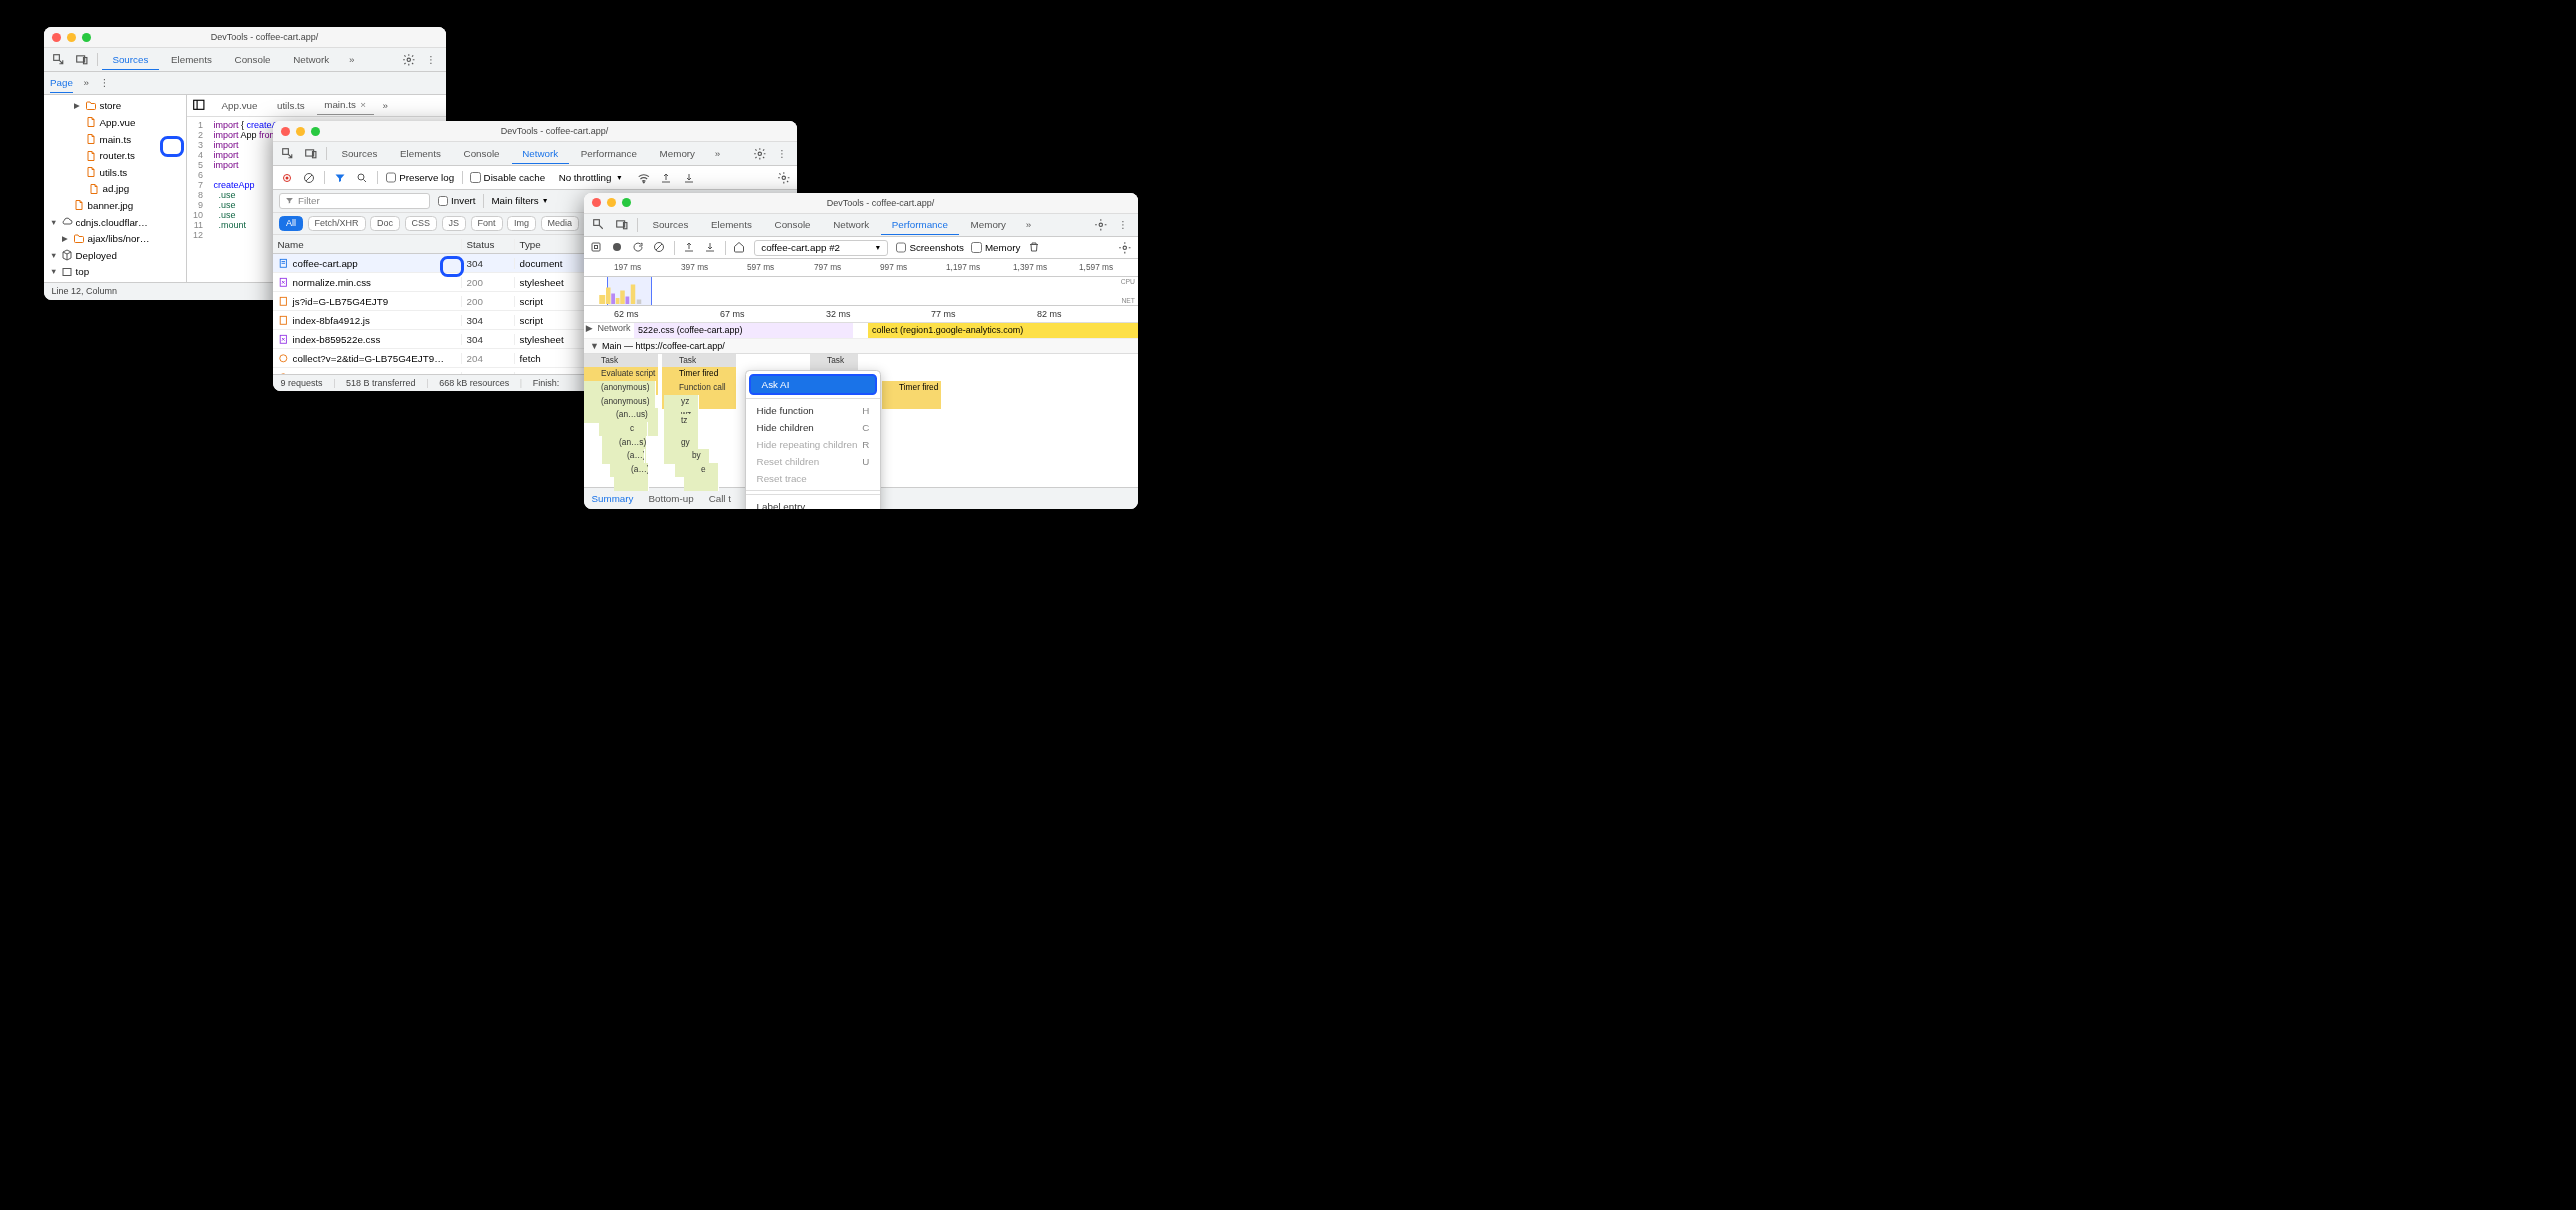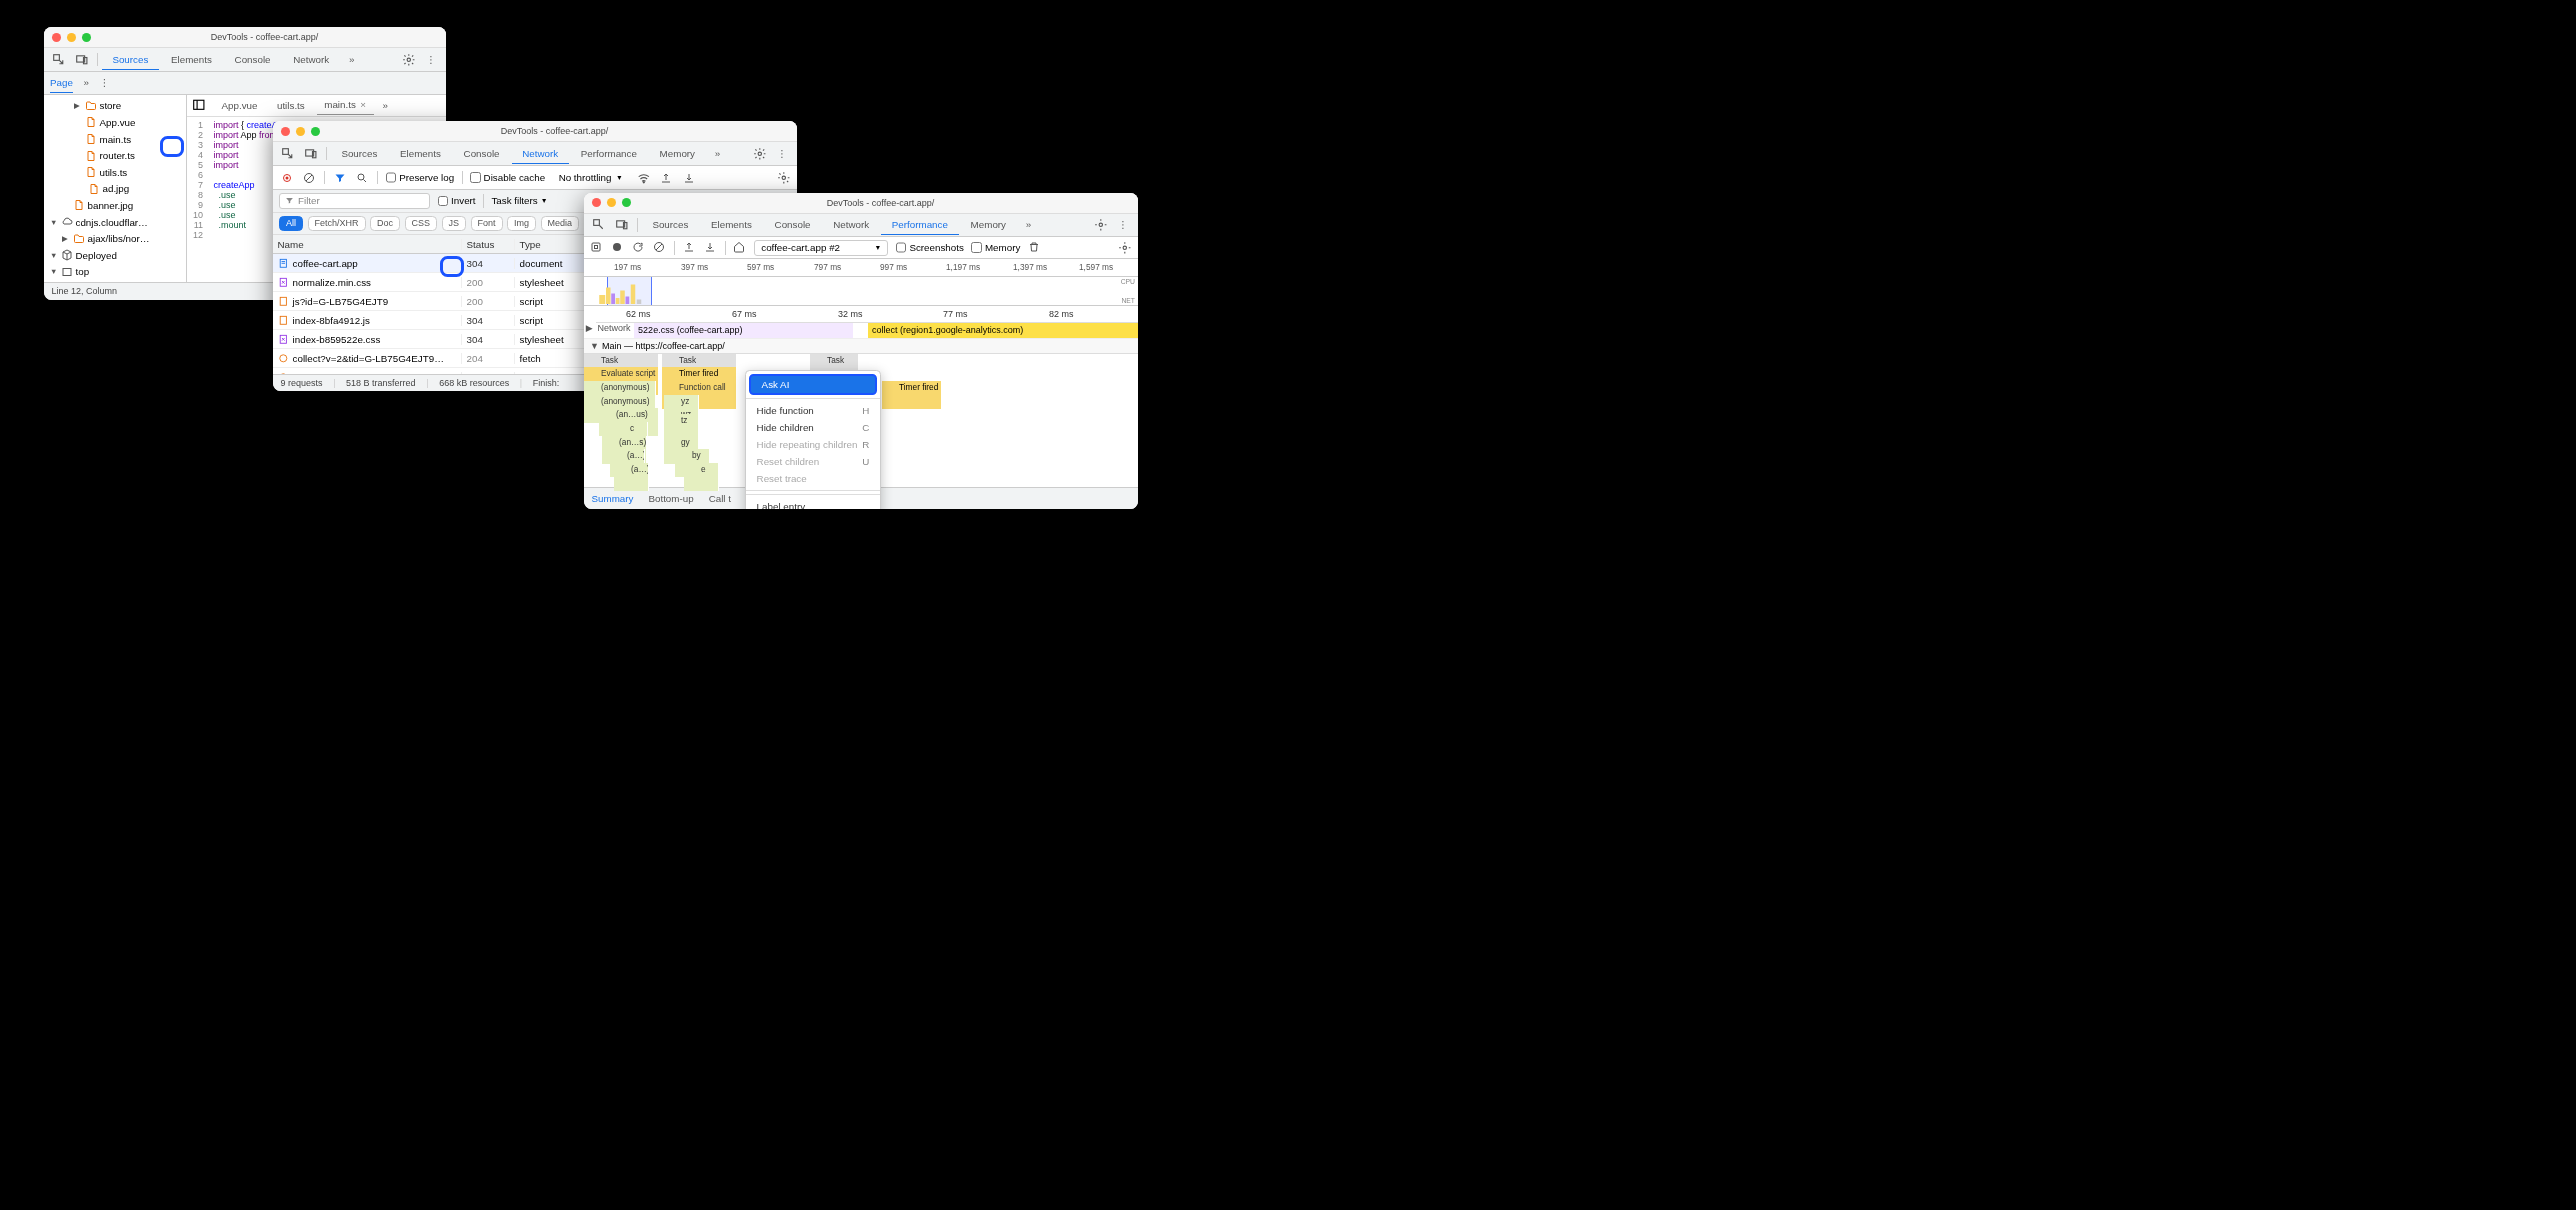--- a/index.html
+++ b/index.html
@@ -58,21 +58,21 @@
 
 .w3 { left: 584px; top: 193px; width: 554px; height: 316px; }
 .perfbar { height: 22.6px; display: flex; align-items: center; gap: 7.5px; padding: 0 6px; border-bottom: 0.8px solid #ccc; font-size: 9.8px; }
 .perfbar .ibtn { width: 13.6px; height: 13.6px; }
 .drpd { border: 0.8px solid #ccc; border-radius: 3px; padding: 1.5px 6px; display: flex; align-items: center; gap: 4.5px; background: #fff; }
 .ruler { height: 18px; border-bottom: 0.8px solid #ccc; position: relative; background: #fff; font-size: 8.3px; color: #555; }
 .ruler span { position: absolute; top: 3px; }
 .overview { height: 30px; border-bottom: 0.8px solid #ccc; background: #fff; position: relative; }
 .ov-sel { position: absolute; left: 22.6px; width: 45px; top: 0; bottom: 0; background: rgba(120,150,255,0.15); border-left: 0.8px solid #5577ff; border-right: 0.8px solid #5577ff; }
 .ov-lbl { position: absolute; right: 3px; font-size: 6.8px; color: #888; }
-.ruler2 { height: 16.6px; border-bottom: 0.8px solid #ddd; position: relative; background: #fff; font-size: 9px; color: #333; margin-left: 12px; }
+.ruler2 { height: 16.6px; border-bottom: 0.8px solid #ddd; position: relative; background: #fff; font-size: 9px; color: #333; }
 .ruler2 span { position: absolute; top: 2.3px; }
 .netrow { height: 16.6px; display: flex; font-size: 9px; border-bottom: 0.8px solid #eee; background: #fff; }
 .netrow .seg { display: flex; align-items: center; padding: 0 4.5px; background: #f3e8ff; overflow: hidden; text-overflow: ellipsis; white-space: nowrap; }
 .mainhdr { height: 15px; font-size: 9px; padding: 0 6px; display: flex; align-items: center; background: #f8f8f8; border-bottom: 0.8px solid #ddd; }
 .flame { position: relative; height: 136px; background: #fff; font-size: 8.3px; }
 .flame .bar { position: absolute; height: 28px; line-height: 13.6px; padding: 0 17px; overflow: hidden; white-space: nowrap; border-right: 0.8px solid #fff; }
 .ftask { background: #e0e0e0; color: #333; }
 .feval { background: #f8d86e; color: #333; }
 .ffn { background: #e5efc0; color: #333; }
 .ftfired { background: #f8d86e; }
@@ -356,21 +356,21 @@
           <path d="M3 5h18l-7 8v5l-4 2v-7z"></path>
         </svg>
         <span>Filter</span>
       </span>
     <label class="chk">
         <input type="checkbox" style="">
         <span>Invert</span>
       </label>
     <div style="width:0.8px;height:13.6px;background:#ccc"></div>
     <span style="display:flex;gap:3px;align-items:center">
-        <span>Task filters</span>
+        <span>Main filters</span>
         <span style="font-size:6.8px">▼</span>
       </span>
   </div>
   <div class="chips" id="w2-chips">
       <span class="chip sel">All</span>
       <span class="chip">Fetch/XHR</span>
       <span class="chip">Doc</span>
       <span class="chip">CSS</span>
       <span class="chip">JS</span>
       <span class="chip">Font</span>

